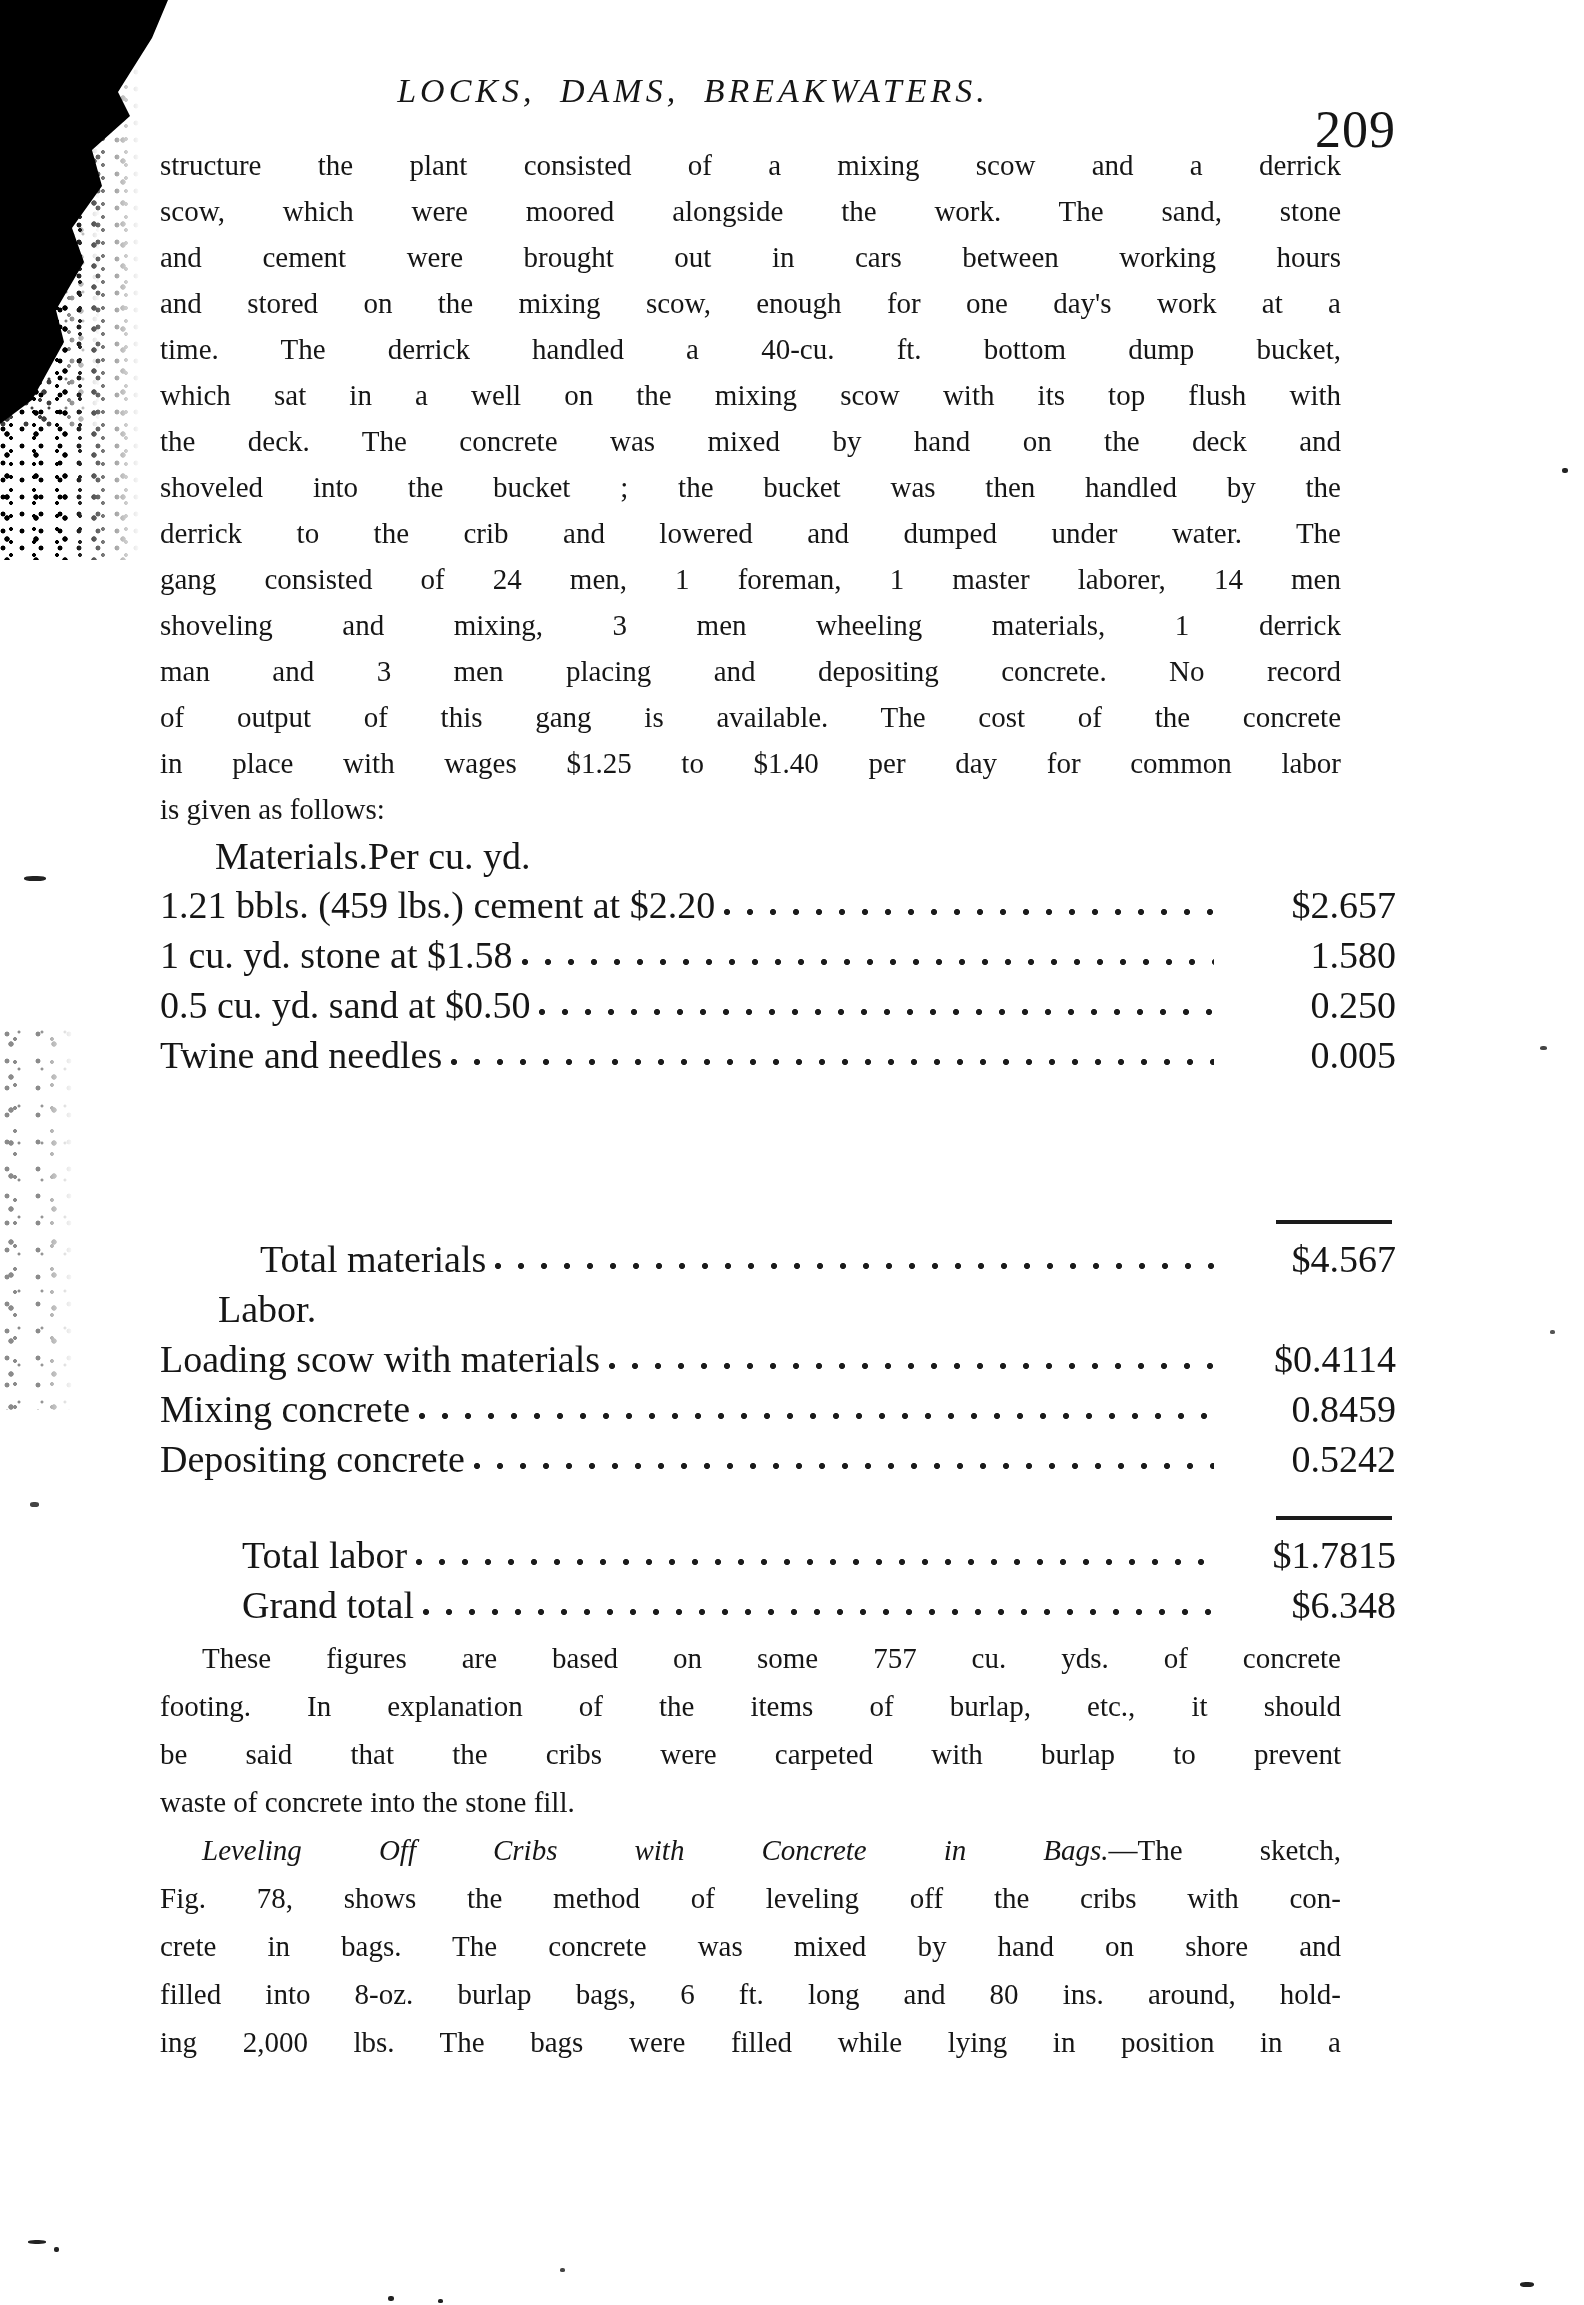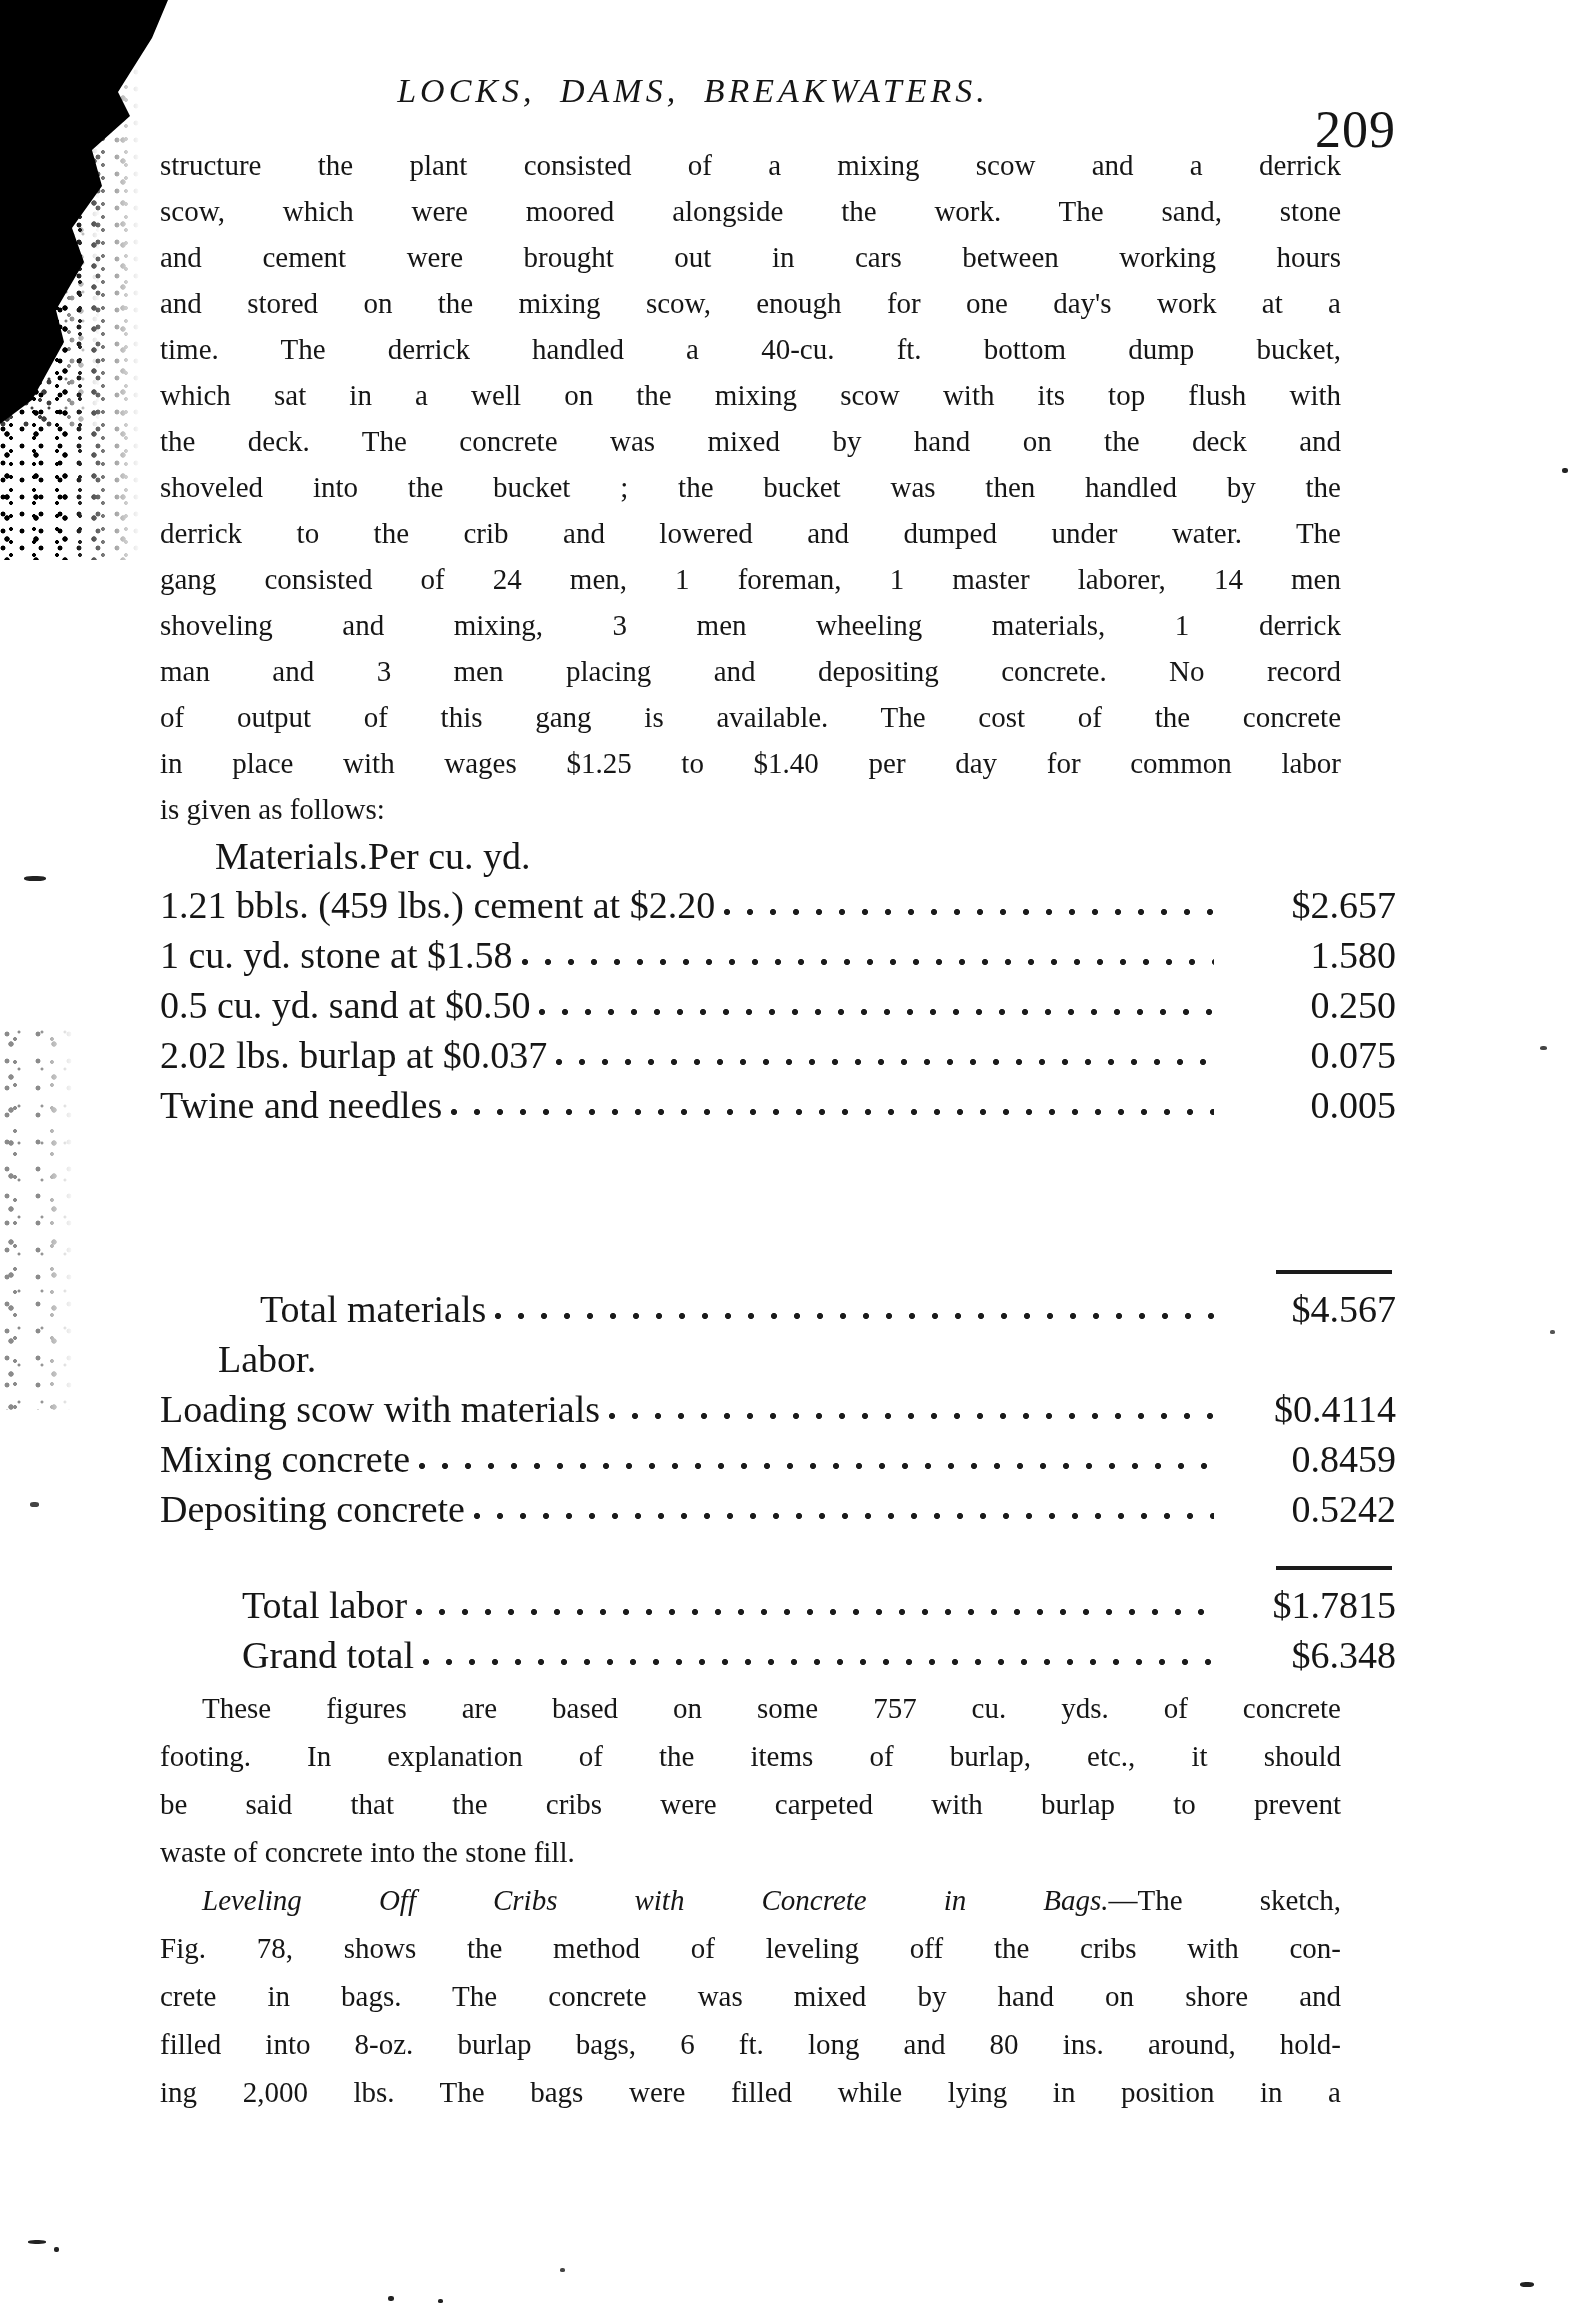--- a/index.html
+++ b/index.html
@@ -160,25 +160,20 @@
         <span class="lbl">1 cu. yd. stone at $1.58</span>
         <span class="dots"></span>
         <span class="val">1.580</span>
       </div>
       <div class="trow">
         <span class="lbl">0.5 cu. yd. sand at $0.50</span>
         <span class="dots"></span>
         <span class="val">0.250</span>
       </div>
       <div class="trow">
-        <span class="lbl">2.02 lbs. burlap at $0.037</span>
-        <span class="dots"></span>
-        <span class="val">0.075</span>
-      </div>
-      <div class="trow">
         <span class="lbl">Twine and needles</span>
         <span class="dots"></span>
         <span class="val">0.005</span>
       </div>
 
       <div class="sumrule rule-gap1"></div>
 
       <div class="trow after-rule">
         <span class="lbl ind-total">Total materials</span>
         <span class="dots"></span>

